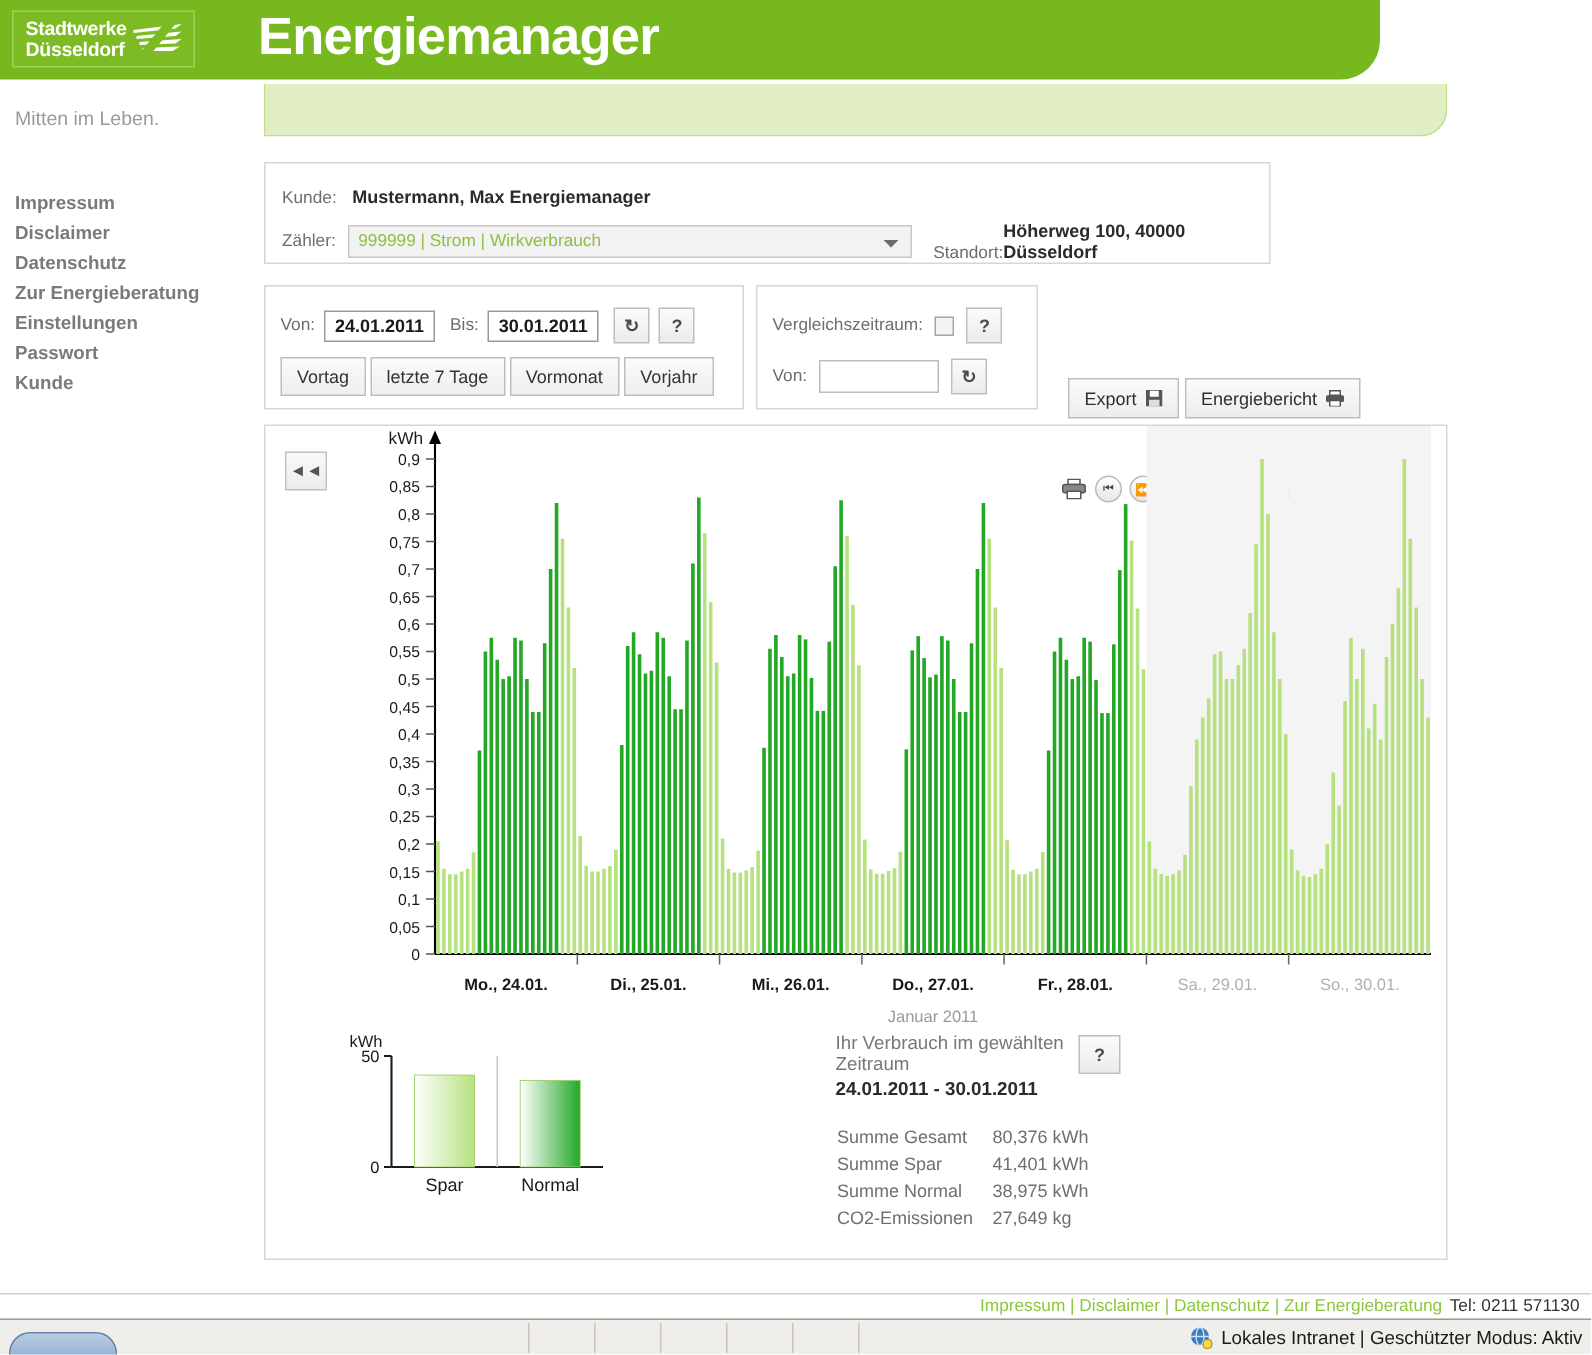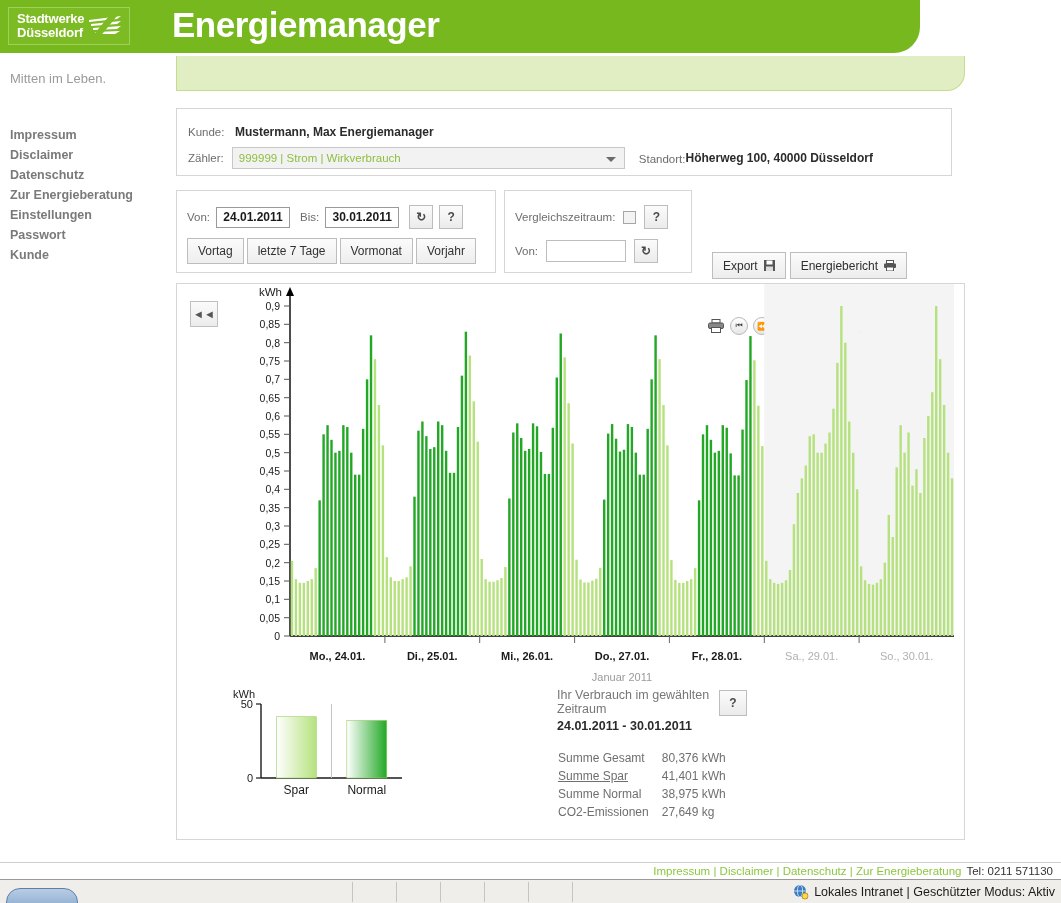--- a/index.html
+++ b/index.html
@@ -73,21 +73,21 @@
     text-decoration: none;
     cursor: pointer;
   }
 
   
   .panel {
     position: absolute;
     background: #ffffff;
     border: 1px solid #d6d6d6;
   }
-  #panel-customer { left: 176px; top: 108px; width: 776px; height: 68px; }
+  #panel-customer { left: 176px; top: 108px; width: 671px; height: 68px; }
   #panel-dates    { left: 176px; top: 190px; width: 320px; height: 83px; }
   #panel-compare  { left: 504px; top: 190px; width: 188px; height: 83px; }
   #panel-chart    { left: 176px; top: 283px; width: 789px; height: 557px; }
 
   .lbl { color: #6d6d6d; font-size: 11.5px; }
   .val { color: #2b2b2b; font-size: 12px; font-weight: bold; }
 
   #kunde-row { position: absolute; left: 11px; top: 13px; }
   #zaehler-row { position: absolute; left: 11px; top: 38px; display: flex; align-items: center; }
 
@@ -651,21 +651,21 @@
 
     <button class="sq-btn" style="position:absolute;left:502px;top:2px;width:28px;height:26px;">?</button>
 
     <table id="summary-table" style="position:absolute;left:340px;top:62px;border-collapse:collapse;">
       <tbody id="summary-rows">
           <tr>
             <td class="sum-label" style="padding-right: 12px; padding-bottom: 3px;">Summe Gesamt</td>
             <td class="sum-val" style="padding-bottom: 3px;">80,376 kWh</td>
           </tr>
           <tr>
-            <td class="sum-label" style="padding-right: 12px; padding-bottom: 3px; text-decoration: underline;">Summe Spar</td>
+            <td class="sum-label" style="padding-right: 12px; padding-bottom: 3px;">Summe Spar</td>
             <td class="sum-val" style="padding-bottom: 3px;">41,401 kWh</td>
           </tr>
           <tr>
             <td class="sum-label" style="padding-right: 12px; padding-bottom: 3px;">Summe Normal</td>
             <td class="sum-val" style="padding-bottom: 3px;">38,975 kWh</td>
           </tr>
           <tr>
             <td class="sum-label" style="padding-right: 12px; padding-bottom: 3px;">CO2-Emissionen</td>
             <td class="sum-val" style="padding-bottom: 3px;">27,649 kg</td>
           </tr>

